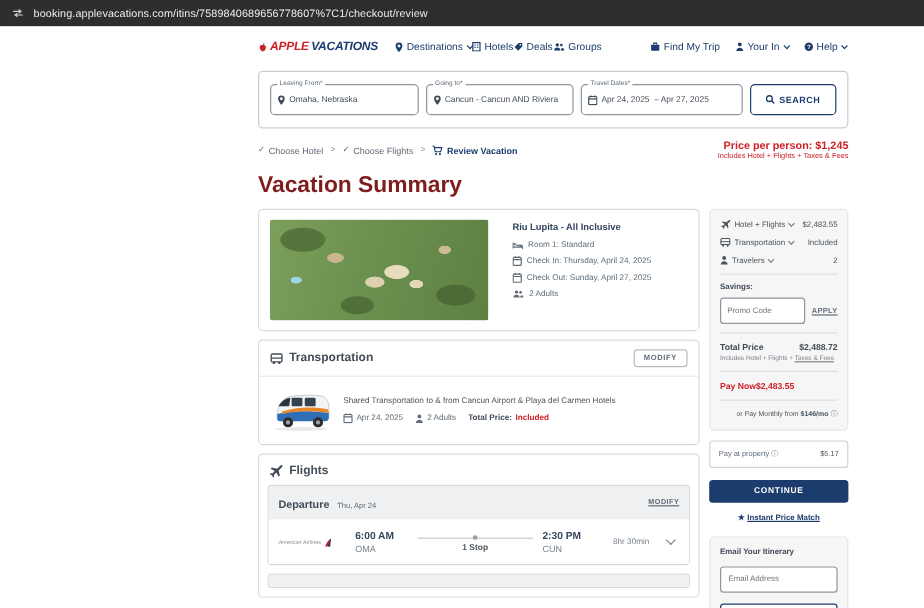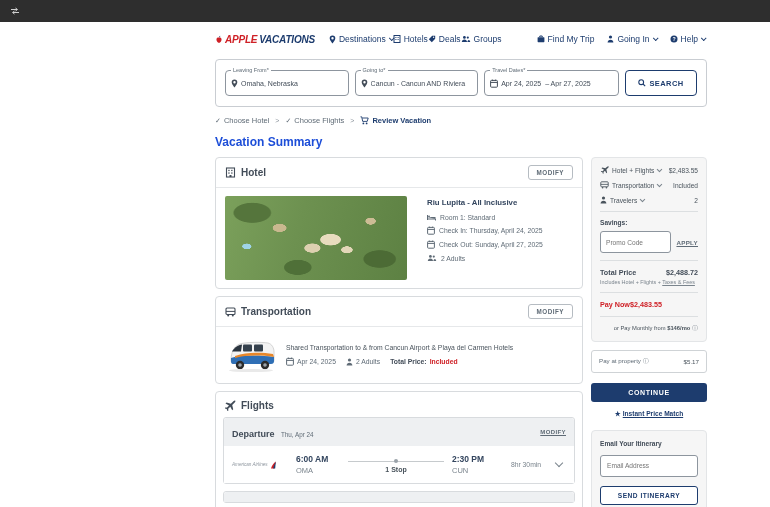--- a/index.html
+++ b/index.html
@@ -49,21 +49,21 @@
   .crumbrow { display:flex; justify-content:space-between; margin-top:9px; }
   .crumbs { display:flex; align-items:center; gap:6px; font-size:7.5px; color:#5f6b76; }
   .crumb { display:flex; align-items:center; gap:3px; cursor:pointer; }
   .crumb .check { color:#5f6b76; font-size:7px; }
   .crumb.current { color:#1d3c6e; font-weight:bold; }
   .crumb-sep { color:#8d959e; font-size:7px; }
   .ppp { text-align:right; }
   .ppp .big { color:#cf2026; font-weight:bold; font-size:9px; }
   .ppp .note { color:#cf2026; font-size:6.2px; margin-top:1px; }
 
-  h1.page-title { font-size:12px; color:#1d4ed8; font-weight:bold; margin:10px 0 8px; }
+  h1.page-title { font-size:19px; color:#7f1d1d; font-weight:bold; margin:10px 0 8px; }
 
   
   .main { display:flex; gap:8px; align-items:flex-start; }
   .colL { width:368px; flex:none; }
   .colR { width:116px; flex:none; }
 
   
   .card { border:1px solid #d8dbde; border-radius:4px; background:#fff;
     margin-bottom:7px; }
   .card-head { display:flex; align-items:center; justify-content:space-between;
@@ -187,20 +187,21 @@
 </head>
 <body>
 
 <div class="browser-bar">
   <span class="site-icon">
     <svg width="10" height="8" viewBox="0 0 10 8">
         <path d="M1 2.5h6M5.5 1l2 1.5-2 1.5" stroke="#cfcfcf" stroke-width="1" fill="none"></path>
         <path d="M9 5.5H3M4.5 4l-2 1.5 2 1.5" stroke="#cfcfcf" stroke-width="1" fill="none"></path>
       </svg>
   </span>
+  <span class="url">booking.applevacations.com/itins/7589840689656778607%7C1/checkout/review</span>
 </div>
 
 <div class="topnav">
   <div class="nav-inner">
     <div class="brand">
       <span>
         <svg width="8" height="9" viewBox="0 0 8 9">
             <path d="M4 2.6C3.2 2.2 2 2.5 1.6 3.6c-.5 1.4.3 3.4 1.4 4 .5.3.8.1 1 .1.2 0 .5.2 1-.1 1.1-.6 1.9-2.6 1.4-4C6 2.5 4.8 2.2 4 2.6z" fill="#cf2026"></path>
             <path d="M4.1 2.4c0-.8.5-1.4 1.2-1.6.1.8-.5 1.5-1.2 1.6z" fill="#1d3c6e"></path>
           </svg>
@@ -261,21 +262,21 @@
           </span>
         <span>Find My Trip</span>
       </span>
       <span class="nav-item">
         <span>
             <svg width="7" height="8" viewBox="0 0 7 8">
               <circle cx="3.5" cy="2" r="1.6" fill="#1d3c6e"></circle>
               <path d="M.6 7.5c0-1.7 1.3-2.8 2.9-2.8s2.9 1.1 2.9 2.8z" fill="#1d3c6e"></path>
             </svg>
           </span>
-        <span>Going In</span>
+        <span>Your In</span>
         <span class="caret"></span>
       </span>
       <span class="nav-item">
         <span>
             <svg width="8" height="8" viewBox="0 0 8 8">
               <circle cx="4" cy="4" r="3.5" fill="#1d3c6e"></circle>
               <text x="4" y="5.8" font-size="5.2" fill="#fff" text-anchor="middle" font-family="Liberation Sans, sans-serif" font-weight="bold">?</text>
             </svg>
           </span>
         <span>Help</span>
@@ -344,45 +345,33 @@
         <span>
             <svg width="9" height="9" viewBox="0 0 9 9">
               <path d="M.5.8h1.2l1 4.6h4.5l1-3.4H2.2" fill="none" stroke="#1d3c6e" stroke-width=".9"></path>
               <circle cx="3.4" cy="7.4" r=".9" fill="#1d3c6e"></circle>
               <circle cx="6.6" cy="7.4" r=".9" fill="#1d3c6e"></circle>
             </svg>
           </span>
         <span>Review Vacation</span>
       </span>
     </div>
+    <div class="ppp">
+      <div class="big">Price per person: $1,245</div>
+      <div class="note">Includes Hotel + Flights + Taxes &amp; Fees</div>
+    </div>
   </div>
 
   <h1 class="page-title">Vacation Summary</h1>
 
   <div class="main">
 
     <div class="colL">
 
       <div class="card">
-        <div class="card-head">
-          <div class="card-title">
-            <span>
-                <svg width="11" height="11" viewBox="0 0 11 11">
-                  <rect x="1.5" y="1" width="8" height="9" fill="none" stroke="#424c58" stroke-width="1.1"></rect>
-                  <rect x="3.3" y="2.8" width="1.3" height="1.3" fill="#424c58"></rect>
-                  <rect x="6.2" y="2.8" width="1.3" height="1.3" fill="#424c58"></rect>
-                  <rect x="3.3" y="5.4" width="1.3" height="1.3" fill="#424c58"></rect>
-                  <rect x="6.2" y="5.4" width="1.3" height="1.3" fill="#424c58"></rect>
-                  <rect x="4.5" y="8" width="2" height="2" fill="#424c58"></rect>
-                </svg>
-              </span>
-            <span>Hotel</span>
-          </div>
-          <button class="modify-btn">MODIFY</button>
-        </div>
         <div class="hotel-body">
           <div class="hotel-photo"></div>
           <div class="hotel-info">
             <div class="hotel-name">Riu Lupita - All Inclusive</div>
             <div class="hrow">
               <span>
                   <svg width="9" height="7" viewBox="0 0 9 7">
                     <path d="M.5 6V1" stroke="#5f6b76" stroke-width="1"></path>
                     <path d="M.5 5h8v1.5" stroke="#5f6b76" stroke-width="1" fill="none"></path>
                     <path d="M.5 3h8v2" fill="#5f6b76"></path>

